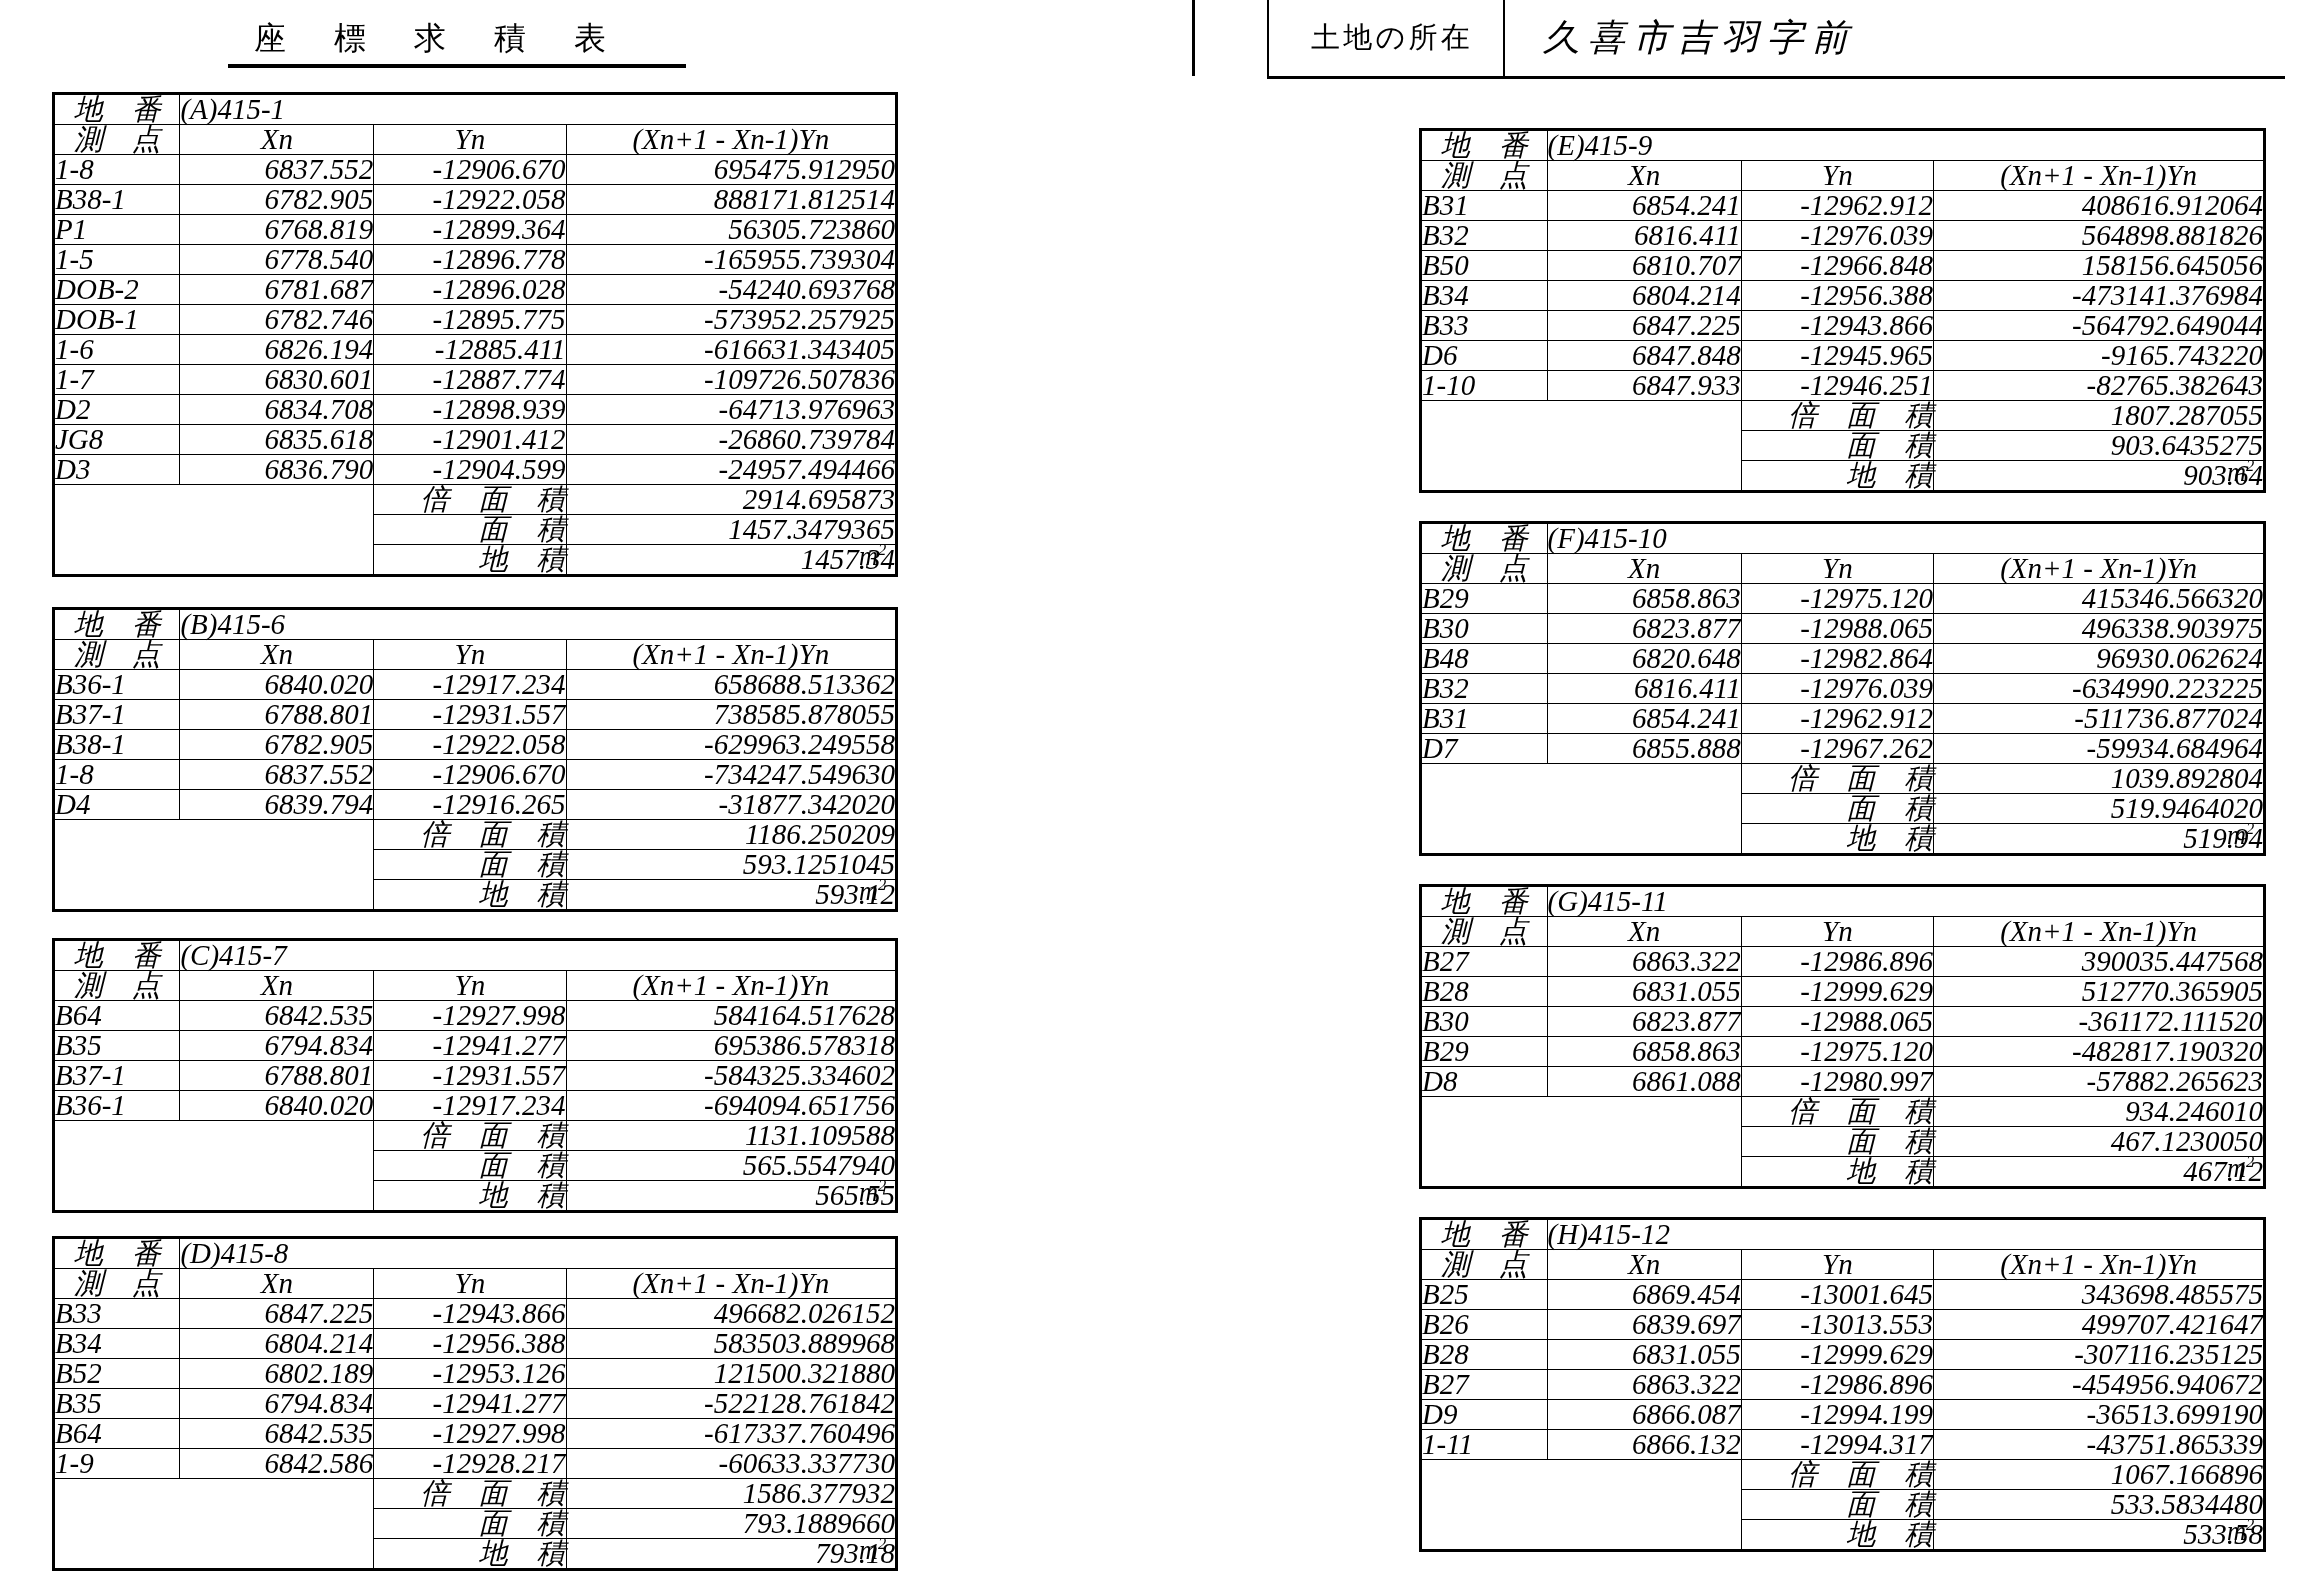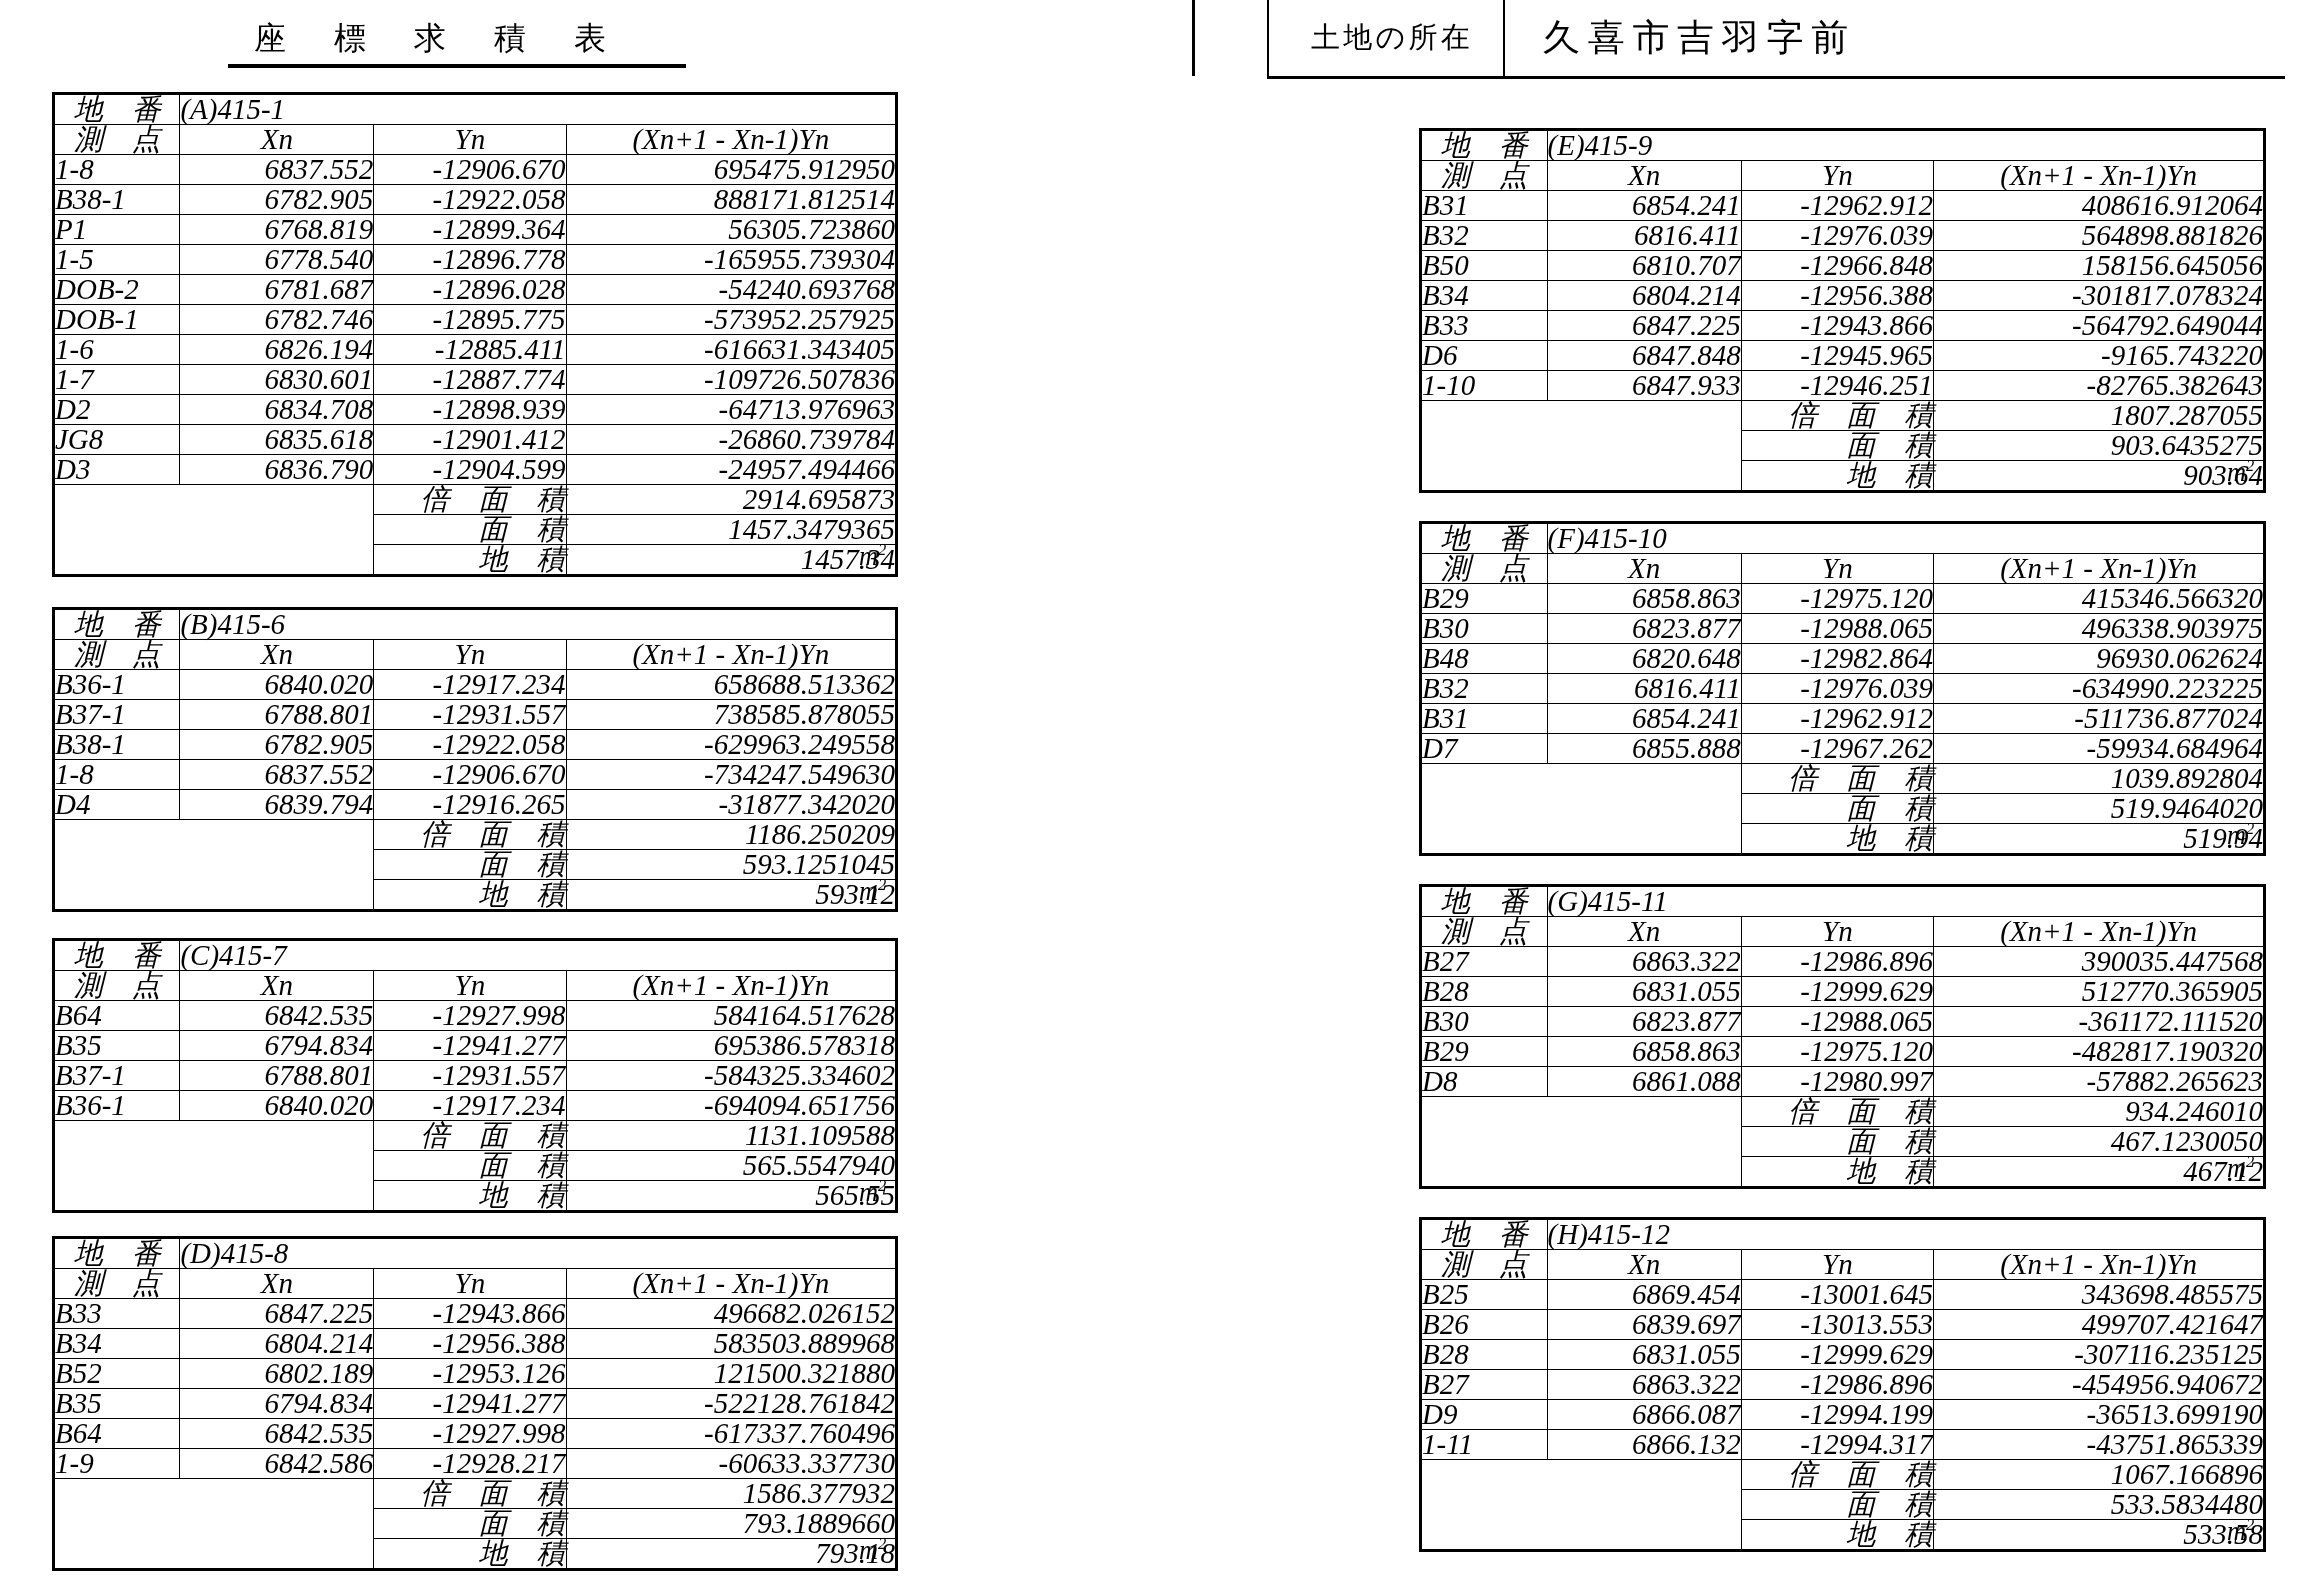--- a/index.html
+++ b/index.html
@@ -32,21 +32,21 @@
   .loc-label{
     position:absolute;left:0;top:0;width:222px;height:76px;
     border-left:2.8px solid #000;border-right:2.8px solid #000;
     display:flex;align-items:center;justify-content:center;
     font-size:29px;letter-spacing:3.3px;white-space:nowrap;padding-left:12px;
   }
   .loc-value{
     position:absolute;left:225px;top:0;right:0;height:76px;
     display:flex;align-items:center;
     padding-left:51px;
-    font-size:37px;letter-spacing:7.7px;white-space:nowrap;
+    font-size:37px;letter-spacing:7.7px;white-space:nowrap;font-style:italic;
   }
   
   .sqwrap{position:absolute;}
   .lt{left:52px;width:846px;}
   .rt{left:1419px;width:847px;}
   .tA{top:92px;}  .tB{top:607px;} .tC{top:938px;} .tD{top:1236px;}
   .tE{top:128px;}  .tF{top:521px;}  .tG{top:884px;} .tH{top:1217px;}
 
   table.sq{
     border-collapse:collapse;table-layout:fixed;width:100%;
@@ -423,21 +423,21 @@
         <tr>
           <td class="pt">B50</td>
           <td class="num">6810.707</td>
           <td class="num">-12966.848</td>
           <td class="num">158156.645056</td>
         </tr>
         <tr>
           <td class="pt">B34</td>
           <td class="num">6804.214</td>
           <td class="num">-12956.388</td>
-          <td class="num">-301817.078324</td>
+          <td class="num">-473141.376984</td>
         </tr>
         <tr>
           <td class="pt">B33</td>
           <td class="num">6847.225</td>
           <td class="num">-12943.866</td>
           <td class="num">-564792.649044</td>
         </tr>
         <tr>
           <td class="pt">D6</td>
           <td class="num">6847.848</td>

